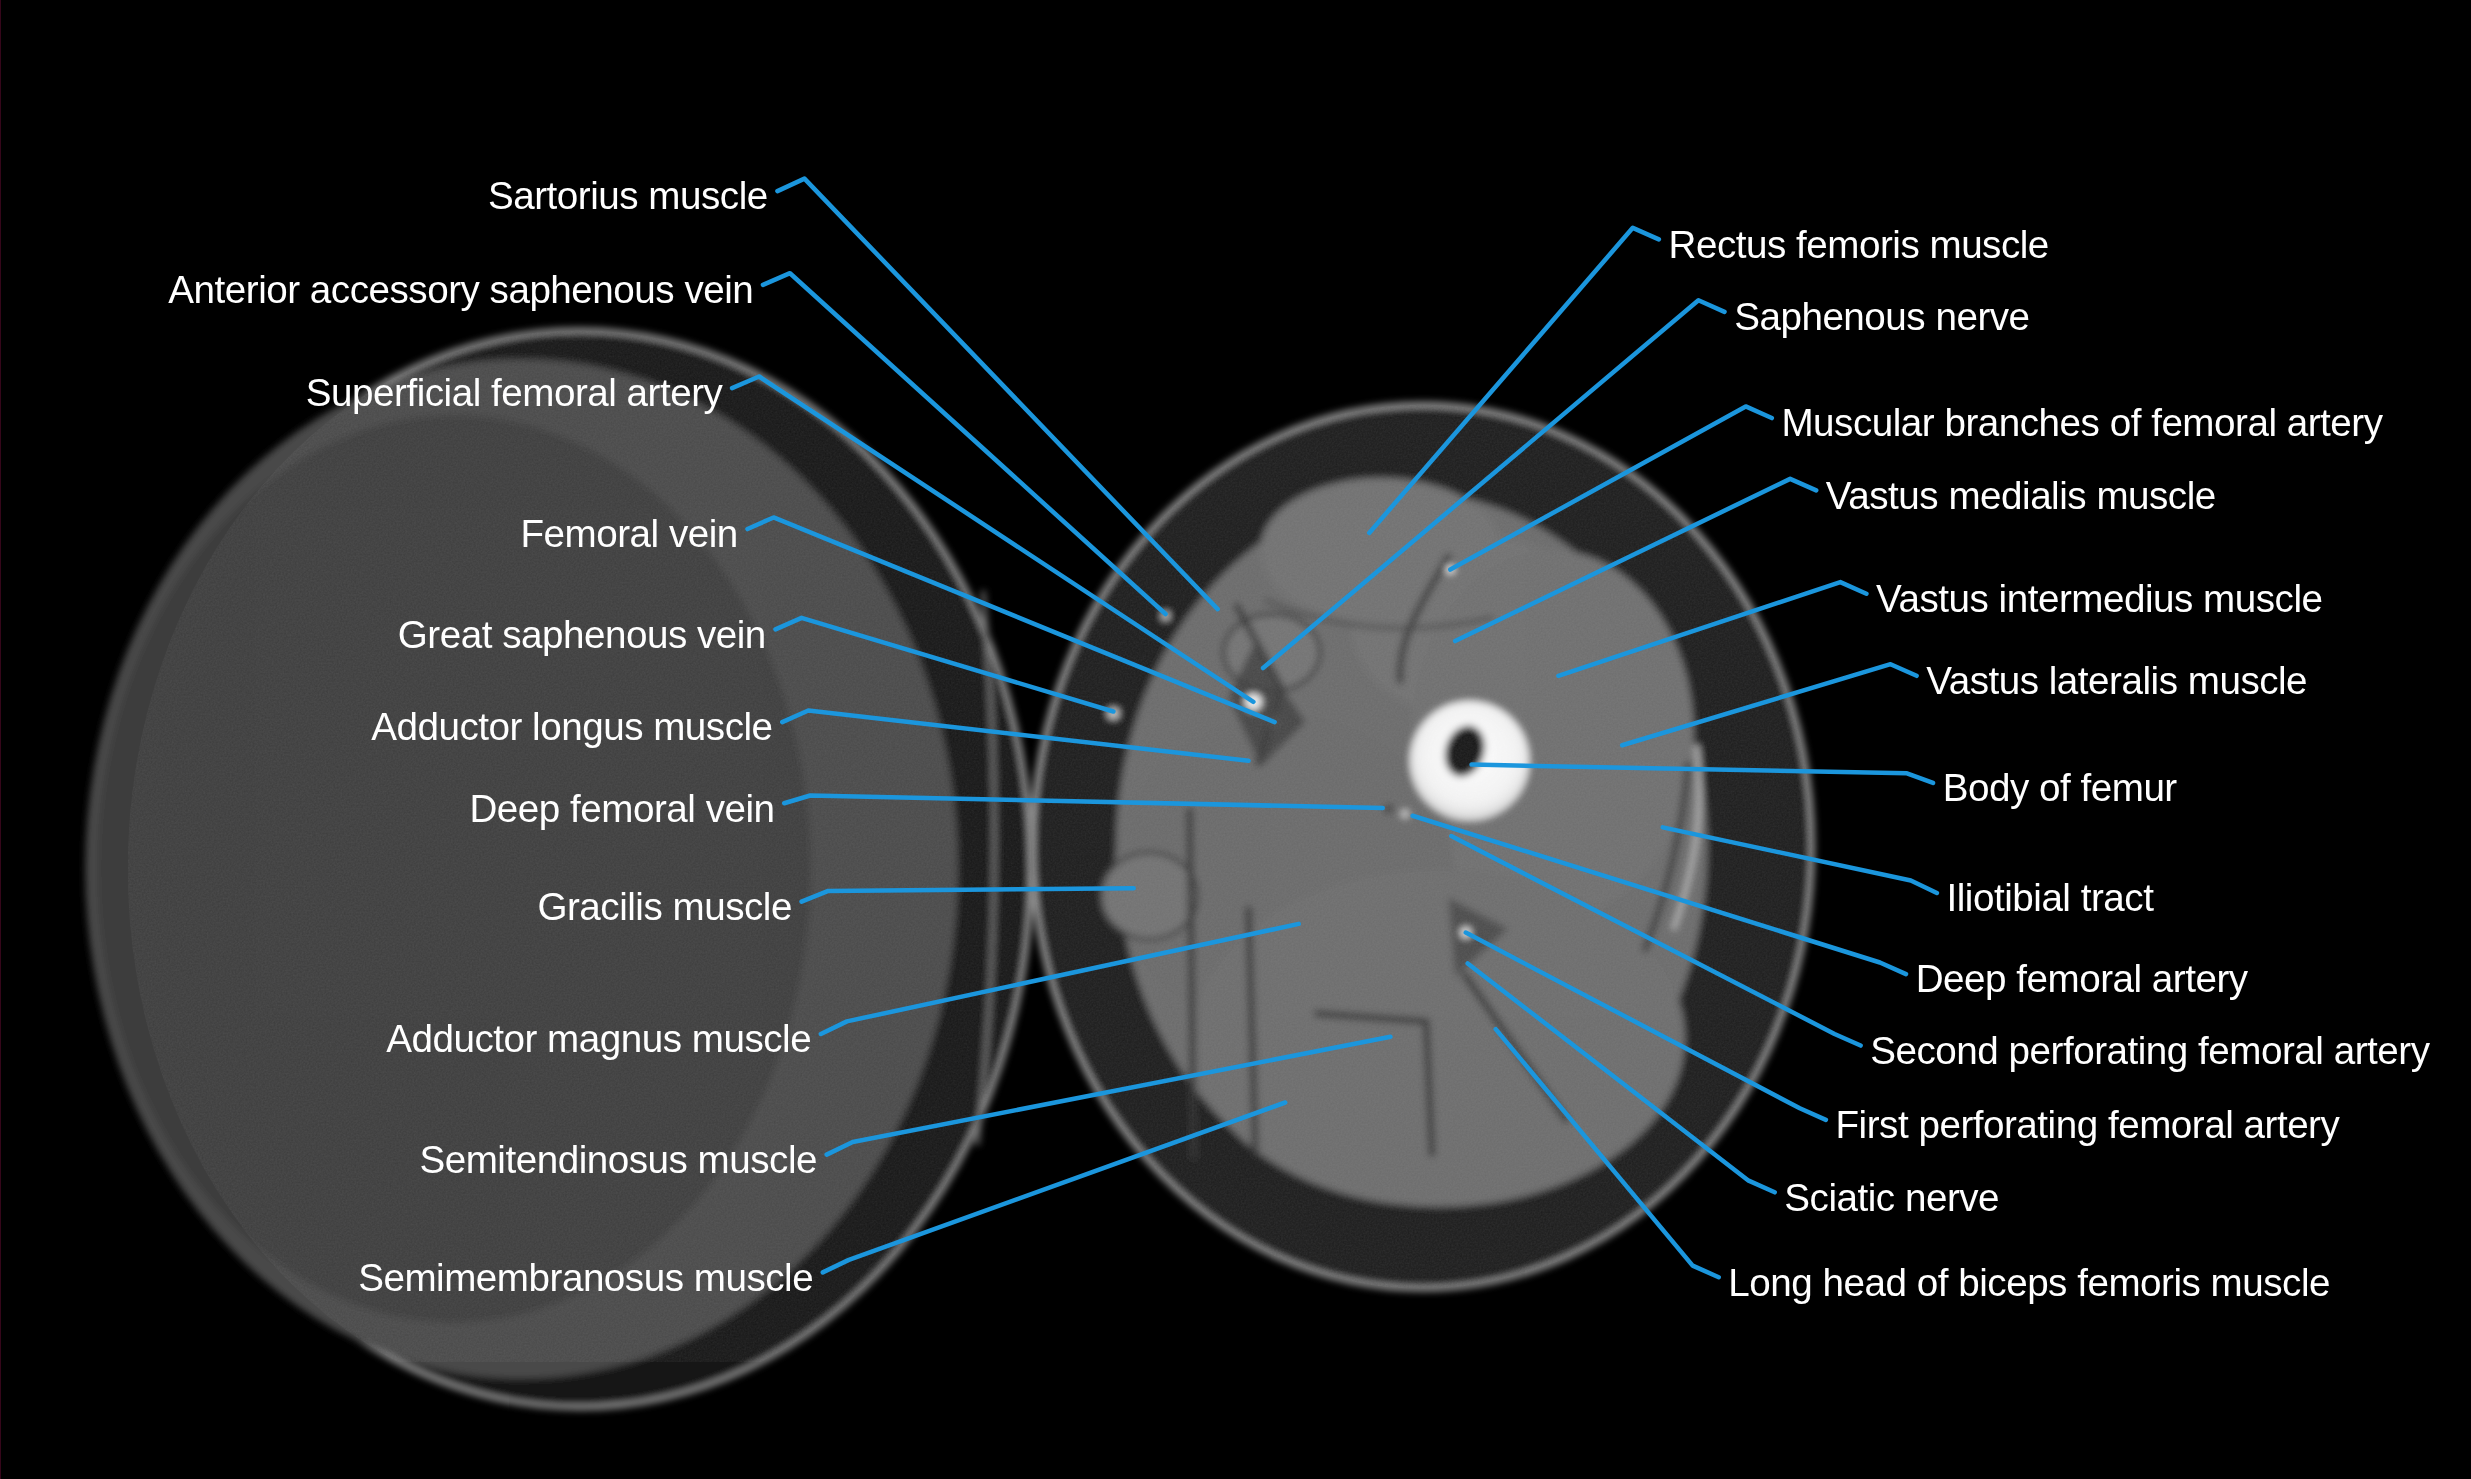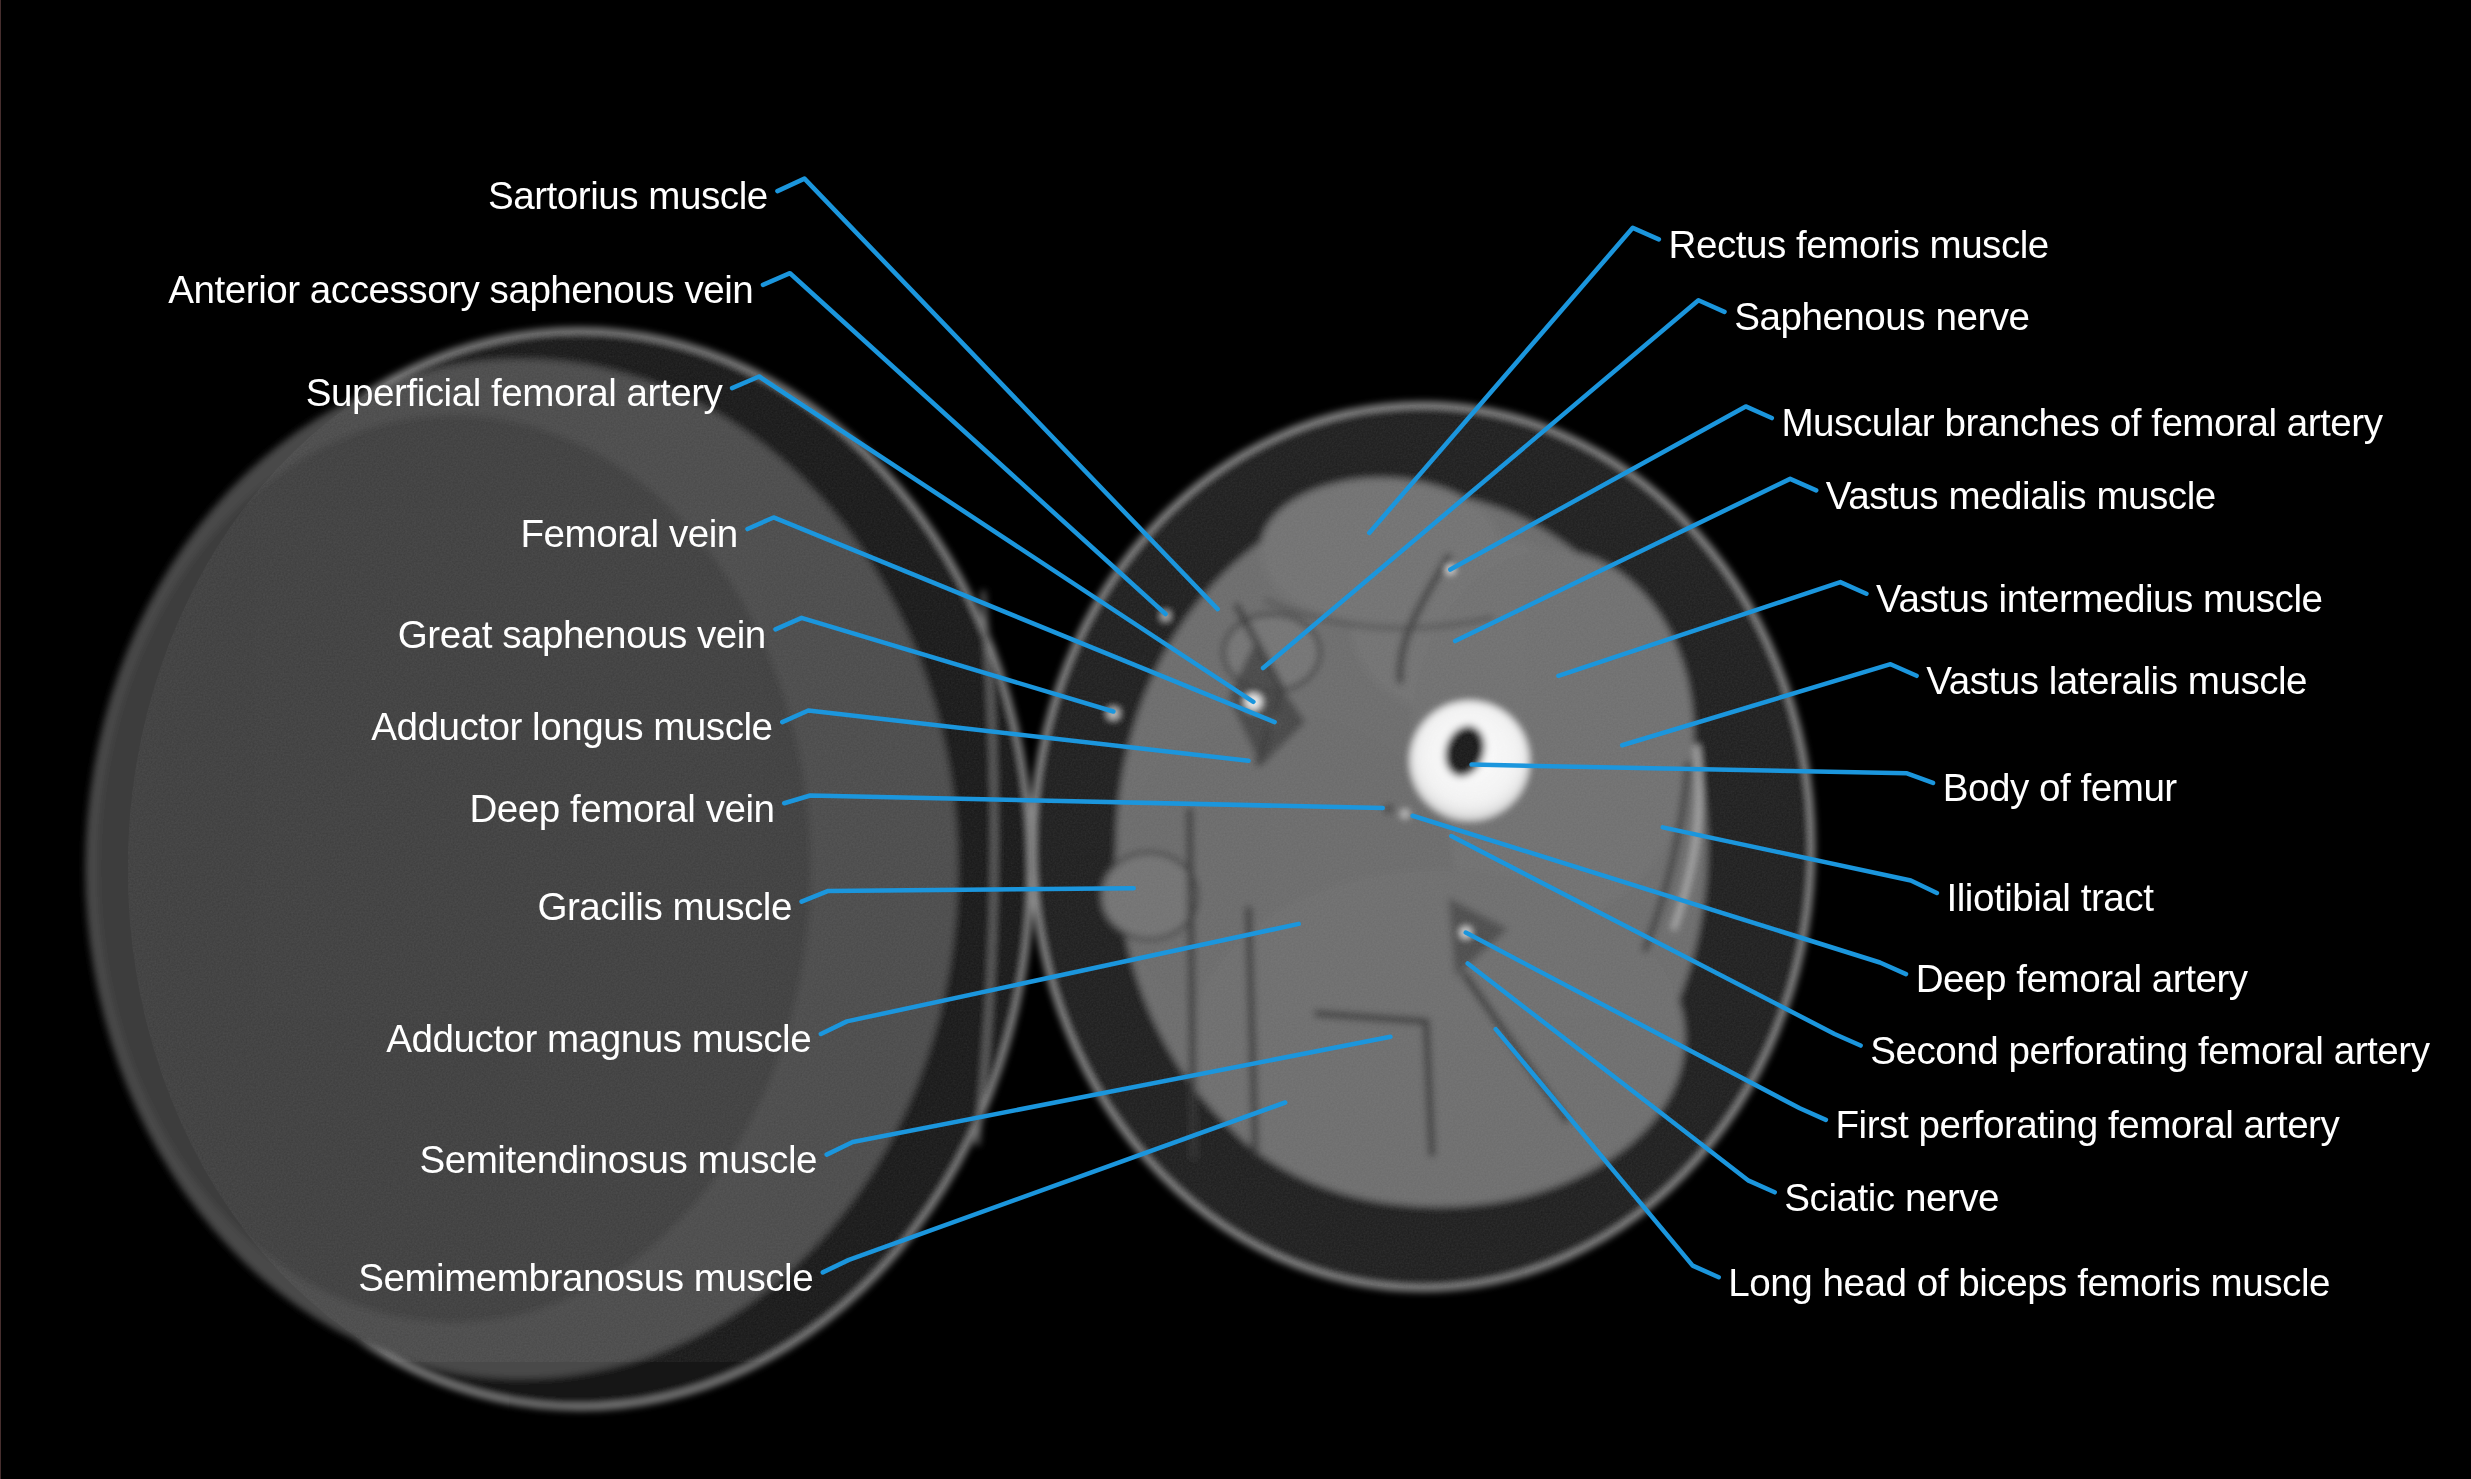--- a/index.html
+++ b/index.html
@@ -7,21 +7,21 @@
     padding: 0;
     background: #000;
     width: 2472px;
     height: 1479px;
     overflow: hidden;
   }
   #stage {
     position: relative;
     width: 2472px;
     height: 1479px;
-    background: #fca5a5;
+    background: #be185d;
   }
   svg { display: block; }
   #label-texts text {
     fill: #ffffff;
     font-family: "Liberation Sans", sans-serif;
     font-size: 40px;
     letter-spacing: -0.5px;
   }
 </style>
 </head>

